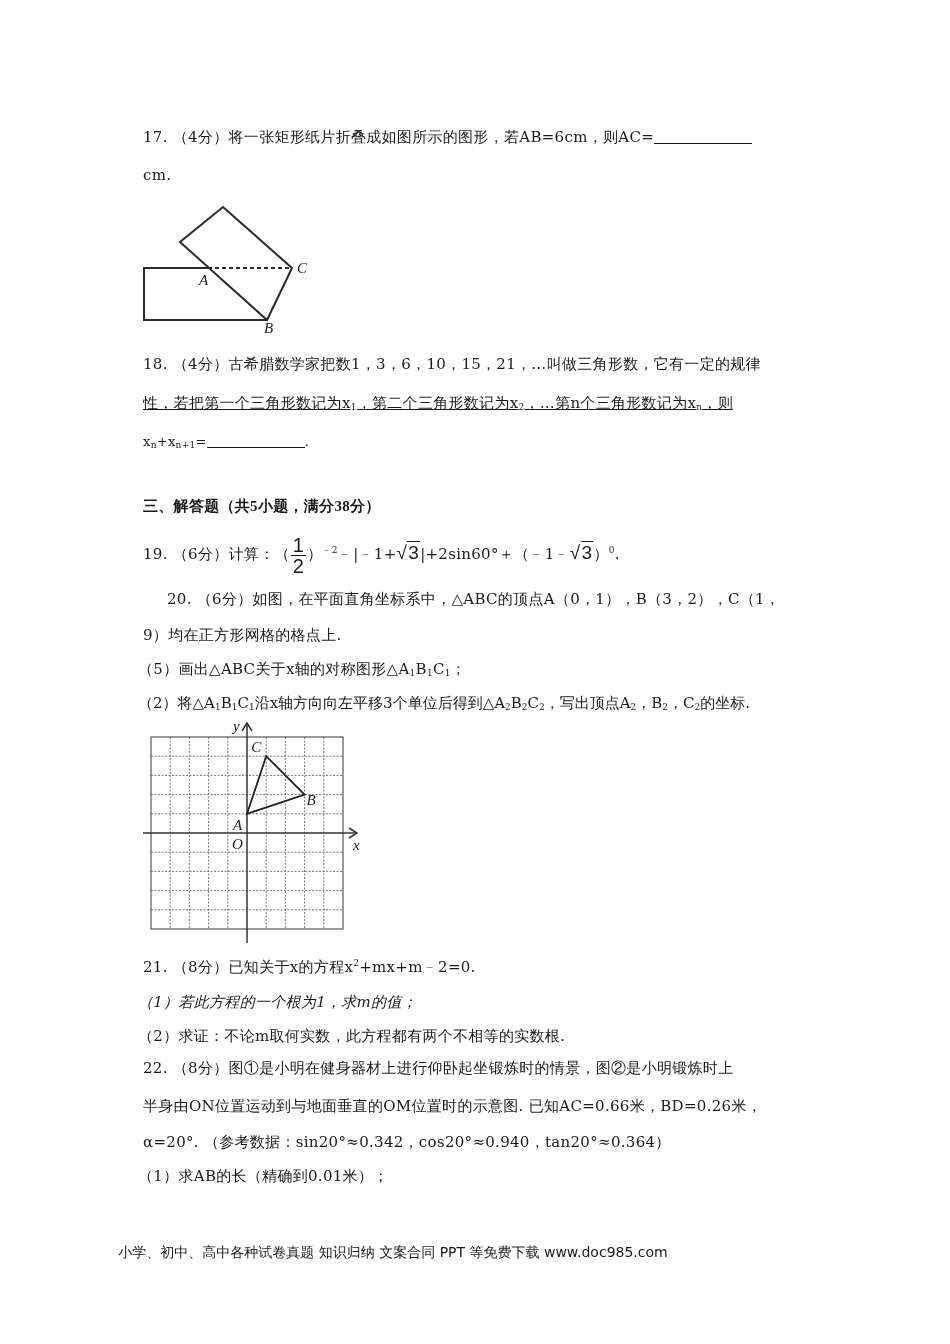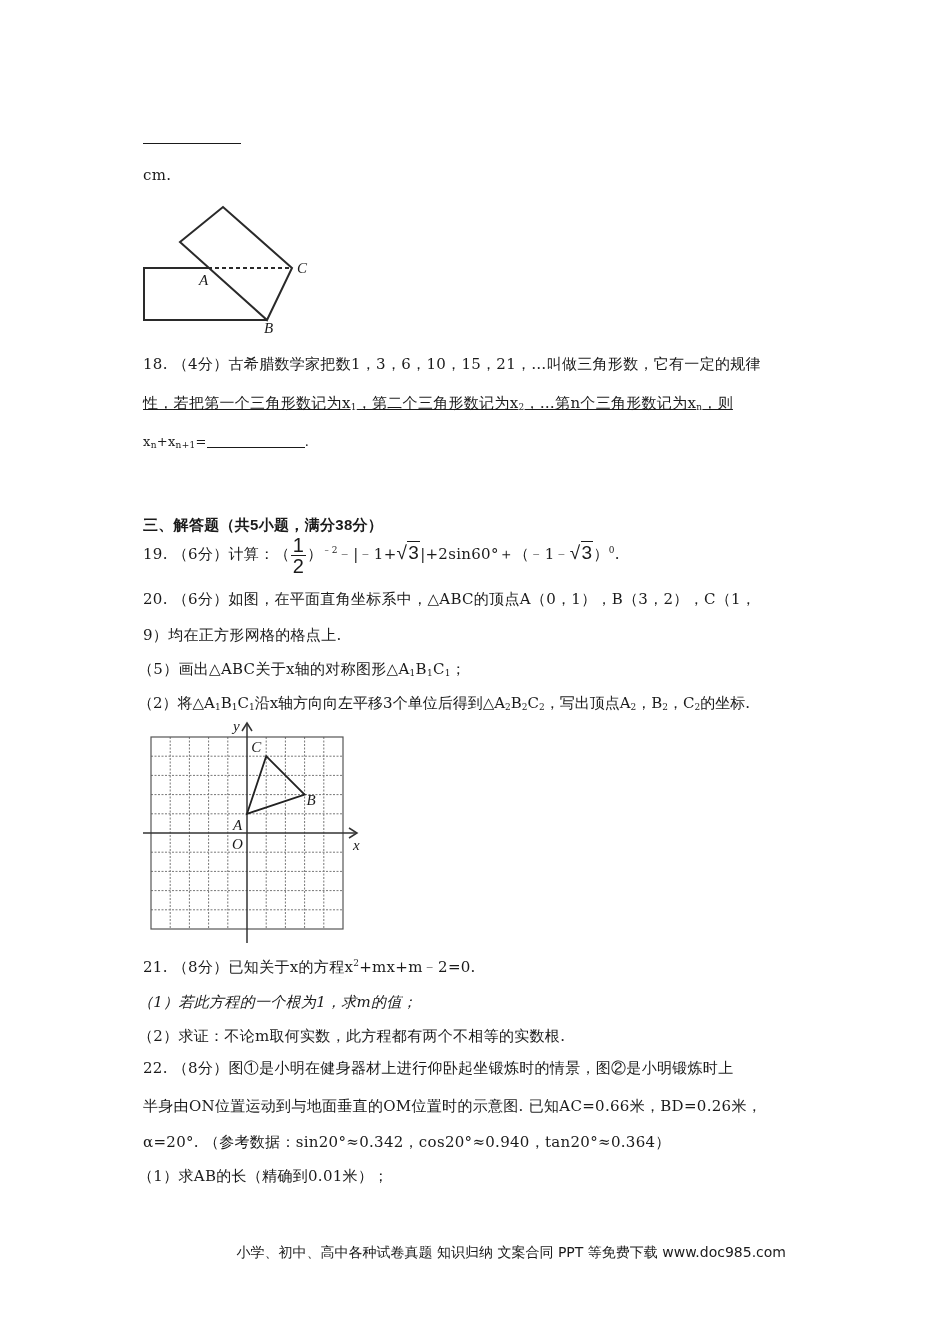--- a/index.html
+++ b/index.html
@@ -2,36 +2,36 @@
 <html><head>
   <meta charset="utf-8">
   <style>
     html, body { margin: 0; padding: 0; background: #ffffff; }
     body { width: 950px; height: 1344px; position: relative; overflow: hidden;
            font-family: "DejaVu Serif", "Liberation Serif", serif; color: #1a1a1a; }
     .line { position: absolute; left: 143px; font-size: 15px; white-space: nowrap; letter-spacing: 0.3px; }
     .sub { font-size: 9px; vertical-align: -2px; }
     .sup { font-size: 9px; vertical-align: 6px; }
     .blank { display: inline-block; border-bottom: 1px solid #1a1a1a; height: 14px; vertical-align: -2px; }
-    .heading { font-family: Liberation Sans, sans-serif; font-weight: bold; font-size: 15px; margin-top: 19px; }
+    .heading { font-family: Liberation Serif, serif; font-weight: bold; font-size: 15px; }
     .indent { left: 138px; }
     .frac { display: inline-block; vertical-align: middle; text-align: center; font-family: "Liberation Sans", sans-serif; font-size: 20px; line-height: 20px; margin: 0 1px; }
     .frac .num { display: block; border-bottom: 1.5px solid #1a1a1a; padding: 0 2px; }
     .frac .den { display: block; }
     .sqrt { display: inline-block; font-family: "Liberation Sans", sans-serif; font-size: 19px; }
     .sqrt .rad { border-top: 1.2px solid #1a1a1a; padding: 0 1px; }
     .fig { position: absolute; }
-    .footer { position: absolute; left: 0; width: 786px; top: 1244px; text-align: right; font-family: "DejaVu Sans", "Liberation Sans", sans-serif; font-size: 14px; color: #1a1a1a; }
+    .footer { position: absolute; left: 0; width: 786px; top: 1244px; text-align: center; font-family: "DejaVu Sans", "Liberation Sans", sans-serif; font-size: 14px; color: #1a1a1a; }
     .lbl { font-family: "Liberation Serif", serif; font-style: italic; font-size: 15px; fill: #1a1a1a; }
   </style>
 </head>
 <body>
 
 <div class="line" style="top:128px;">
-  <span class="blank" style="width:98px;"></span>
+  <span>17. （4分）将一张矩形纸片折叠成如图所示的图形，若AB=6cm，则AC=</span><span class="blank" style="width:98px;"></span>
 </div>
 <div class="line" style="top:166px;">cm.</div>
 
 <svg class="fig" style="left:0;top:0;" width="950" height="345" viewBox="0 0 950 345">
   <g stroke="#2a2a2a" stroke-width="2" fill="none">
     <polyline points="208,268 144,268 144,320 267,320"></polyline>
     <polygon points="180,242 223,207 292,268 267,320"></polygon>
     <line x1="208" y1="268" x2="292" y2="268" stroke-dasharray="4,3" stroke-width="1.8"></line>
   </g>
   <text class="lbl" x="199" y="285">A</text>
@@ -46,21 +46,21 @@
 <div class="line" style="top:433px; font-size:13px;">
   <span>x</span><span class="sub">n</span><span>+x</span><span class="sub">n+1</span><span>=</span><span class="blank" style="width:98px;"></span><span>.</span>
 </div>
 
 <div class="line heading" style="top:497px;">三、解答题（共5小题，满分38分）</div>
 
 <div class="line" style="top:530px; line-height:40px;">
   <span>19. （6分）计算：（</span><span class="frac"><span class="num">1</span><span class="den">2</span></span><span>）</span><span class="sup">﹣2</span><span>﹣|﹣1+</span><span class="sqrt">√<span class="rad">3</span></span><span>|+2sin60°＋（﹣1﹣</span><span class="sqrt">√<span class="rad">3</span></span><span>）</span><span class="sup">0</span><span>.</span>
 </div>
 
-<div class="line" style="top:590px;">20. （6分）如图，在平面直角坐标系中，△ABC的顶点A（0，1），B（3，2），C（1，</div>
+<div class="line" style="top:590px;margin-left:24px;">20. （6分）如图，在平面直角坐标系中，△ABC的顶点A（0，1），B（3，2），C（1，</div>
 <div class="line" style="top:626px;">9）均在正方形网格的格点上.</div>
 <div class="line indent" style="top:660px;">
   <span>（5）画出△ABC关于x轴的对称图形△A</span><span class="sub">1</span><span>B</span><span class="sub">1</span><span>C</span><span class="sub">1</span><span>；</span>
 </div>
 <div class="line indent" style="top:694px; letter-spacing:0;">
   <span>（2）将△A</span><span class="sub">1</span><span>B</span><span class="sub">1</span><span>C</span><span class="sub">1</span><span>沿x轴方向向左平移3个单位后得到△A</span><span class="sub">2</span><span>B</span><span class="sub">2</span><span>C</span><span class="sub">2</span><span>，写出顶点A</span><span class="sub">2</span><span>，B</span><span class="sub">2</span><span>，C</span><span class="sub">2</span><span>的坐标.</span>
 </div>
 
 <svg class="fig" id="q20-graph" style="left:130px;top:710px;" width="240" height="240">
   <g id="grid-lines">

